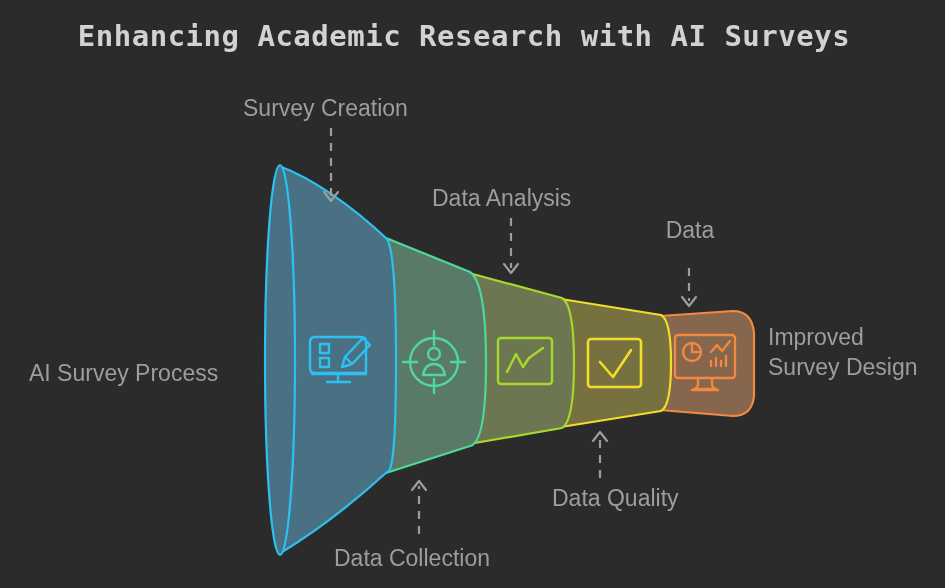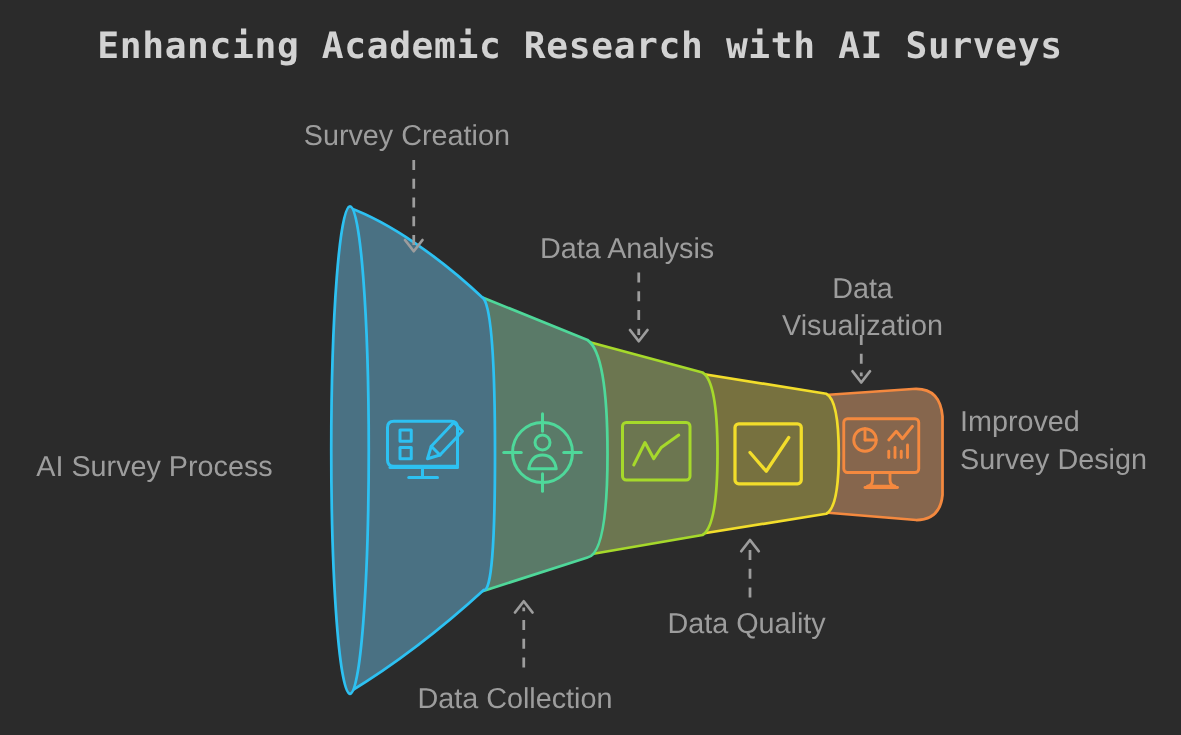--- a/index.html
+++ b/index.html
@@ -168,27 +168,26 @@
       </g>
     </g>
   </svg>
 
   <div class="lbl" style="left:243px; top:93px;">Survey Creation</div>
 
   <div class="lbl" style="left:432px; top:183px;">Data Analysis</div>
 
   <div class="lbl ctr" style="left:617px; top:198px; width:146px;">
     <div>Data</div>
-    <div>Visualization</div>
   </div>
 
   <div class="lbl" style="left:29px; top:358px;">AI Survey Process</div>
 
   <div class="lbl" style="left:768px; top:322px;">
     <div>Improved</div>
     <div>Survey Design</div>
   </div>
 
   <div class="lbl" style="left:334px; top:543px;text-align:center;">Data Collection</div>
 
-  <div class="lbl" style="left:534px; top:483px;">Data Quality</div>
+  <div class="lbl" style="left:552px; top:483px;">Data Quality</div>
 
 </div>
 
 </body></html>

